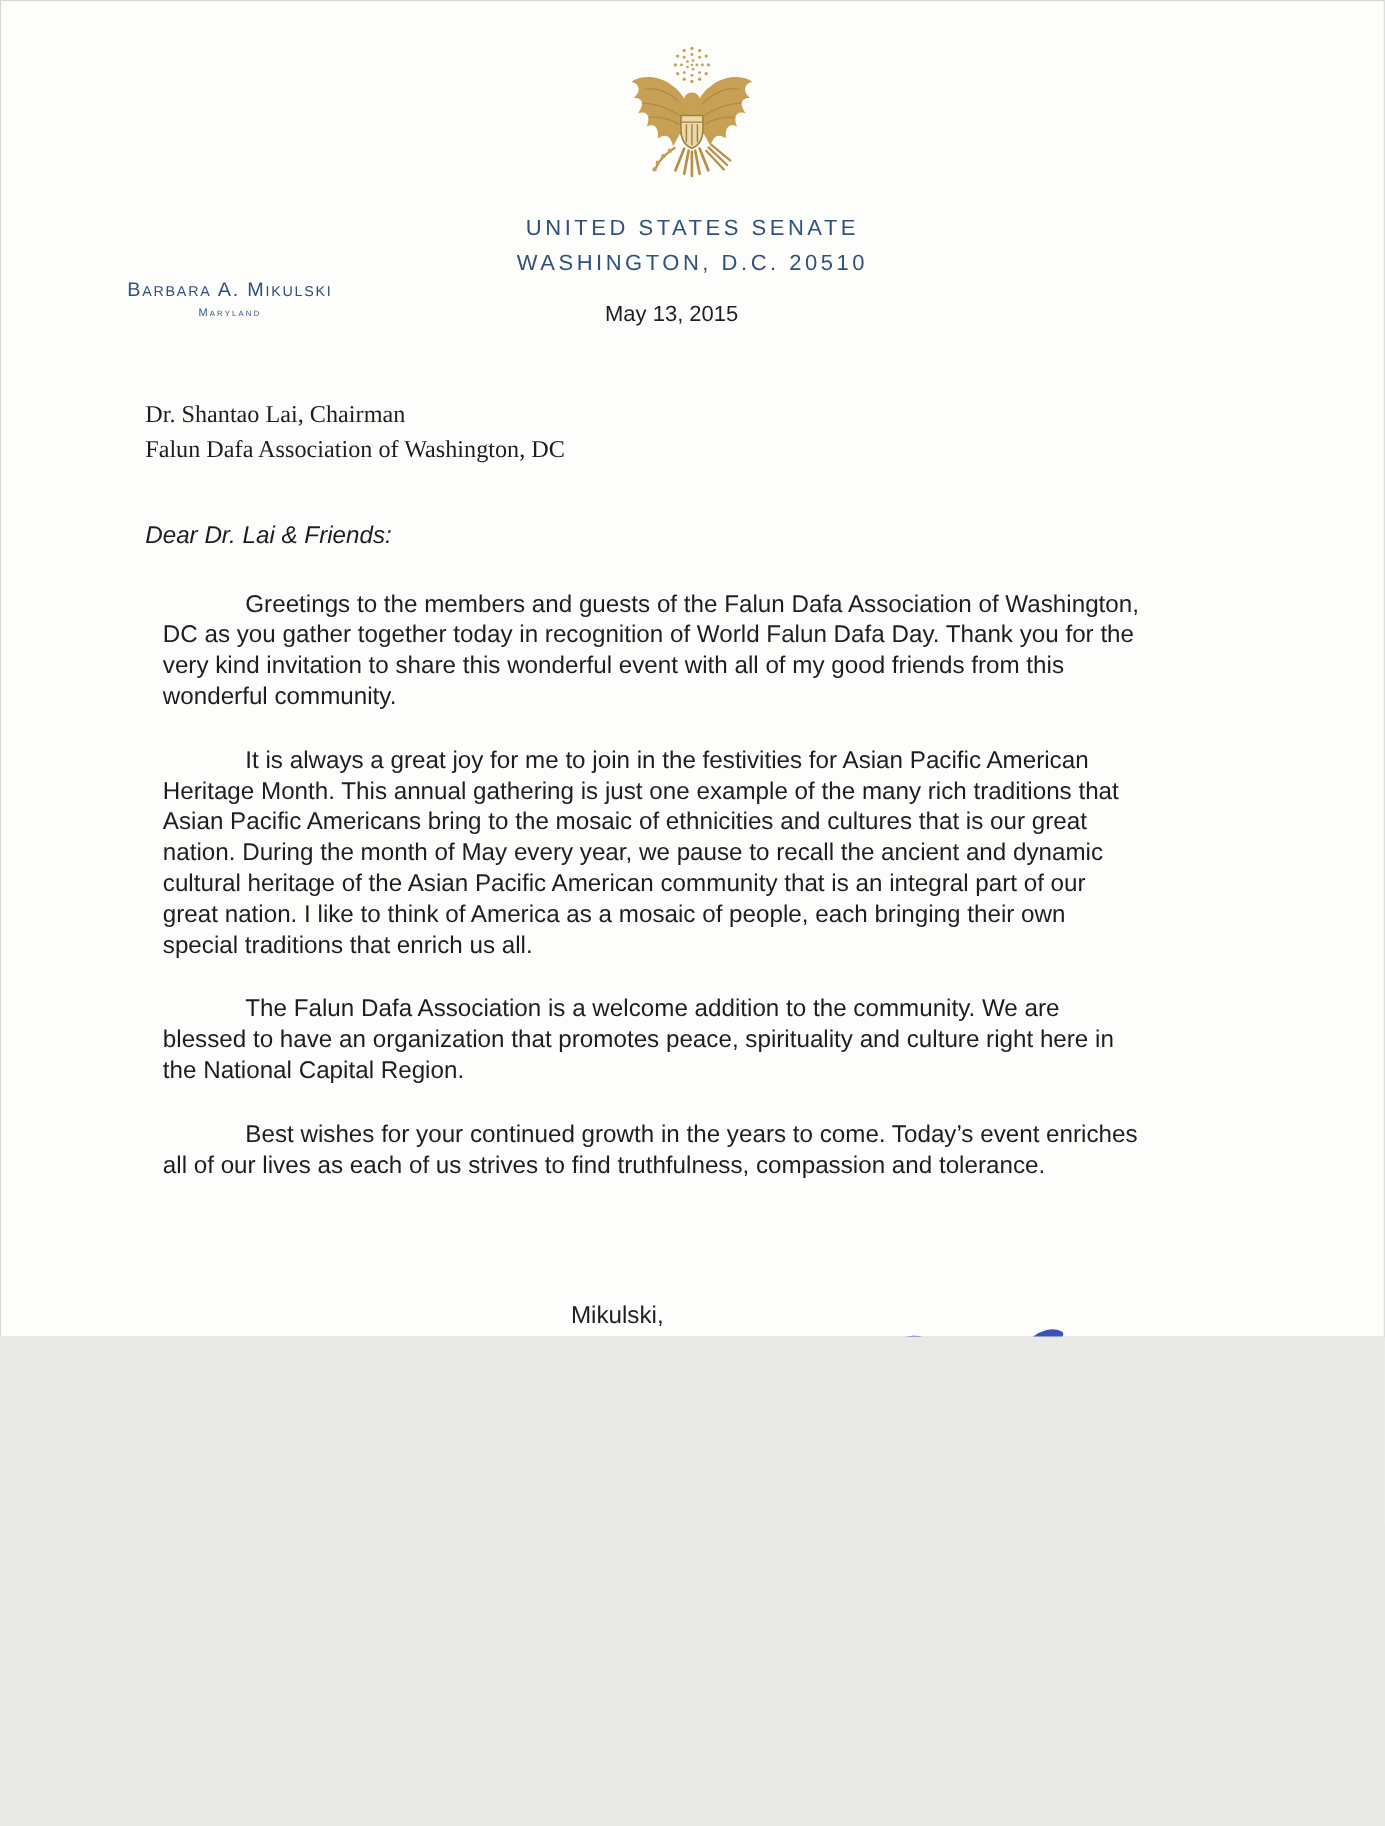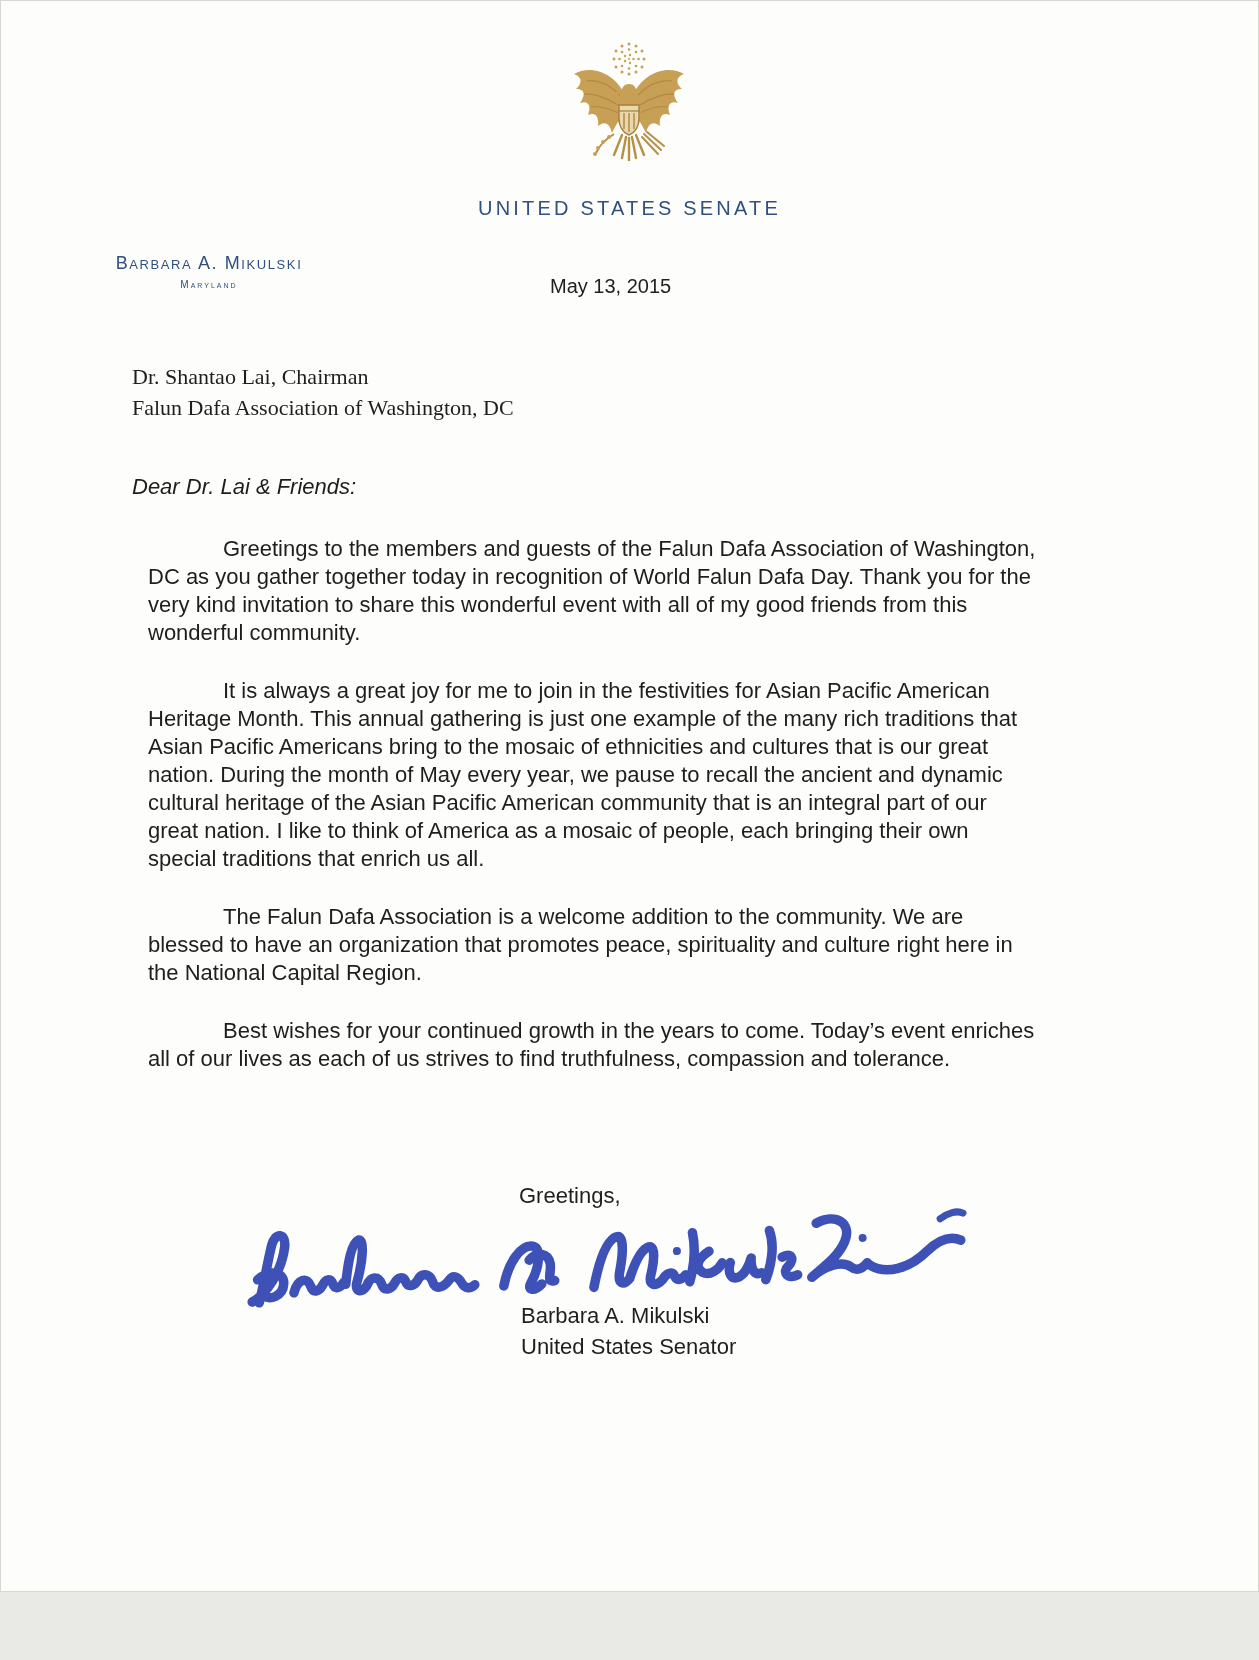--- a/index.html
+++ b/index.html
@@ -1,18 +1,18 @@
 <!DOCTYPE html>
 <html><head>
 <meta charset="utf-8">
 <style>
   html,body{margin:0;padding:0;background:#e9e9e6;}
   .page{
     position:relative;
-    width:1259px;height:1592px;
+    width:1259px;height:1216px;
     background:#fdfdfb;
     border:1px solid #d8d8d3;
     box-sizing:border-box;
     font-family:"Liberation Sans","DejaVu Sans",sans-serif;
     color:#1f1f1f;
     overflow:hidden;
   }
   
   .seal{position:absolute;left:563px;top:38px;width:130px;height:134px;}
   .org{position:absolute;left:0;top:194px;width:100%;text-align:center;color:#30517d;}
@@ -95,20 +95,21 @@
     <circle cx="45" cy="98" r="2" fill="#c8a055"></circle>
       <circle cx="39" cy="103" r="2" fill="#c8a055"></circle>
     <circle cx="34" cy="109" r="2" fill="#c8a055"></circle>
       <circle cx="31" cy="115" r="2" fill="#c8a055"></circle>
 
     <path d="M80,95 L97,111 M83,93 L100,107 M78,98 L94,115" stroke="#b78f45" stroke-width="2" fill="none" stroke-linecap="round"></path>
   </svg>
 
   <div class="org">
     <div class="org-line1">UNITED STATES SENATE</div>
+    <div class="org-line2">WASHINGTON, D.C. 20510</div>
   </div>
 
   <div class="sender">
     <div class="sender-name">Barbara A. Mikulski</div>
     <div class="sender-state">Maryland</div>
   </div>
 
   <div class="date">May 13, 2015</div>
 
   <div class="body-block">
@@ -116,21 +117,21 @@
       <div>Dr. Shantao Lai, Chairman</div>
       <div>Falun Dafa Association of Washington, DC</div>
     </div>
     <div class="salutation">Dear Dr. Lai &amp; Friends:</div>
     <p class="para first">Greetings to the members and guests of the Falun Dafa Association of Washington, DC as you gather together today in recognition of World Falun Dafa Day. Thank you for the very kind invitation to share this wonderful event with all of my good friends from this wonderful community.</p>
     <p class="para">It is always a great joy for me to join in the festivities for Asian Pacific American Heritage Month.  This annual gathering is just one example of the many rich traditions that Asian Pacific Americans bring to the mosaic of ethnicities and cultures that is our great nation. During the month of May every year, we pause to recall the ancient and dynamic cultural heritage of the Asian Pacific American community that is an integral part of our great nation.  I like to think of America as a mosaic of people, each bringing their own special traditions that enrich us all.</p>
     <p class="para">The Falun Dafa Association is a welcome addition to the community.  We are blessed to have an organization that promotes peace, spirituality and culture right here in the National Capital Region.</p>
     <p class="para">Best wishes for your continued growth in the years to come. Today’s event enriches all of our lives as each of us strives to find truthfulness, compassion and tolerance.</p>
   </div>
 
-  <div class="closing">Greetings,</div>
+  <div class="closing">Mikulski,</div>
 
   <svg class="signature" viewBox="0 0 736 122" aria-hidden="true">
     <g fill="none" stroke="#3348b4" stroke-width="9.5" stroke-linecap="round" stroke-linejoin="round" opacity="0.95">
 
       <path d="M10,99 C24,92 40,70 44,45 C46,31 35,29 31,43 C26,61 22,83 17,100 M16,77 C28,67 43,69 42,82 C41,94 27,99 20,92"></path>
 
       <path d="M52,91 C56,77 66,75 69,85 C71,92 77,91 81,84 C84,78 89,77 91,83 C93,89 98,88 102,82 M104,84 C107,61 111,43 118,40 C124,39 122,61 115,83 C113,91 119,94 125,86 C129,76 137,76 140,85 C142,92 149,91 153,84 C156,78 162,77 164,83 C166,89 172,88 176,82 C180,74 188,75 191,84 C193,92 201,91 208,82 C212,77 217,80 220,86 C223,92 229,92 233,88"></path>
 
       <path d="M262,90 C267,67 280,49 292,51 C301,53 298,73 289,88 C285,95 292,97 300,89 M288,65 C296,56 307,58 309,69 C310,79 304,88 313,86"></path>
 

